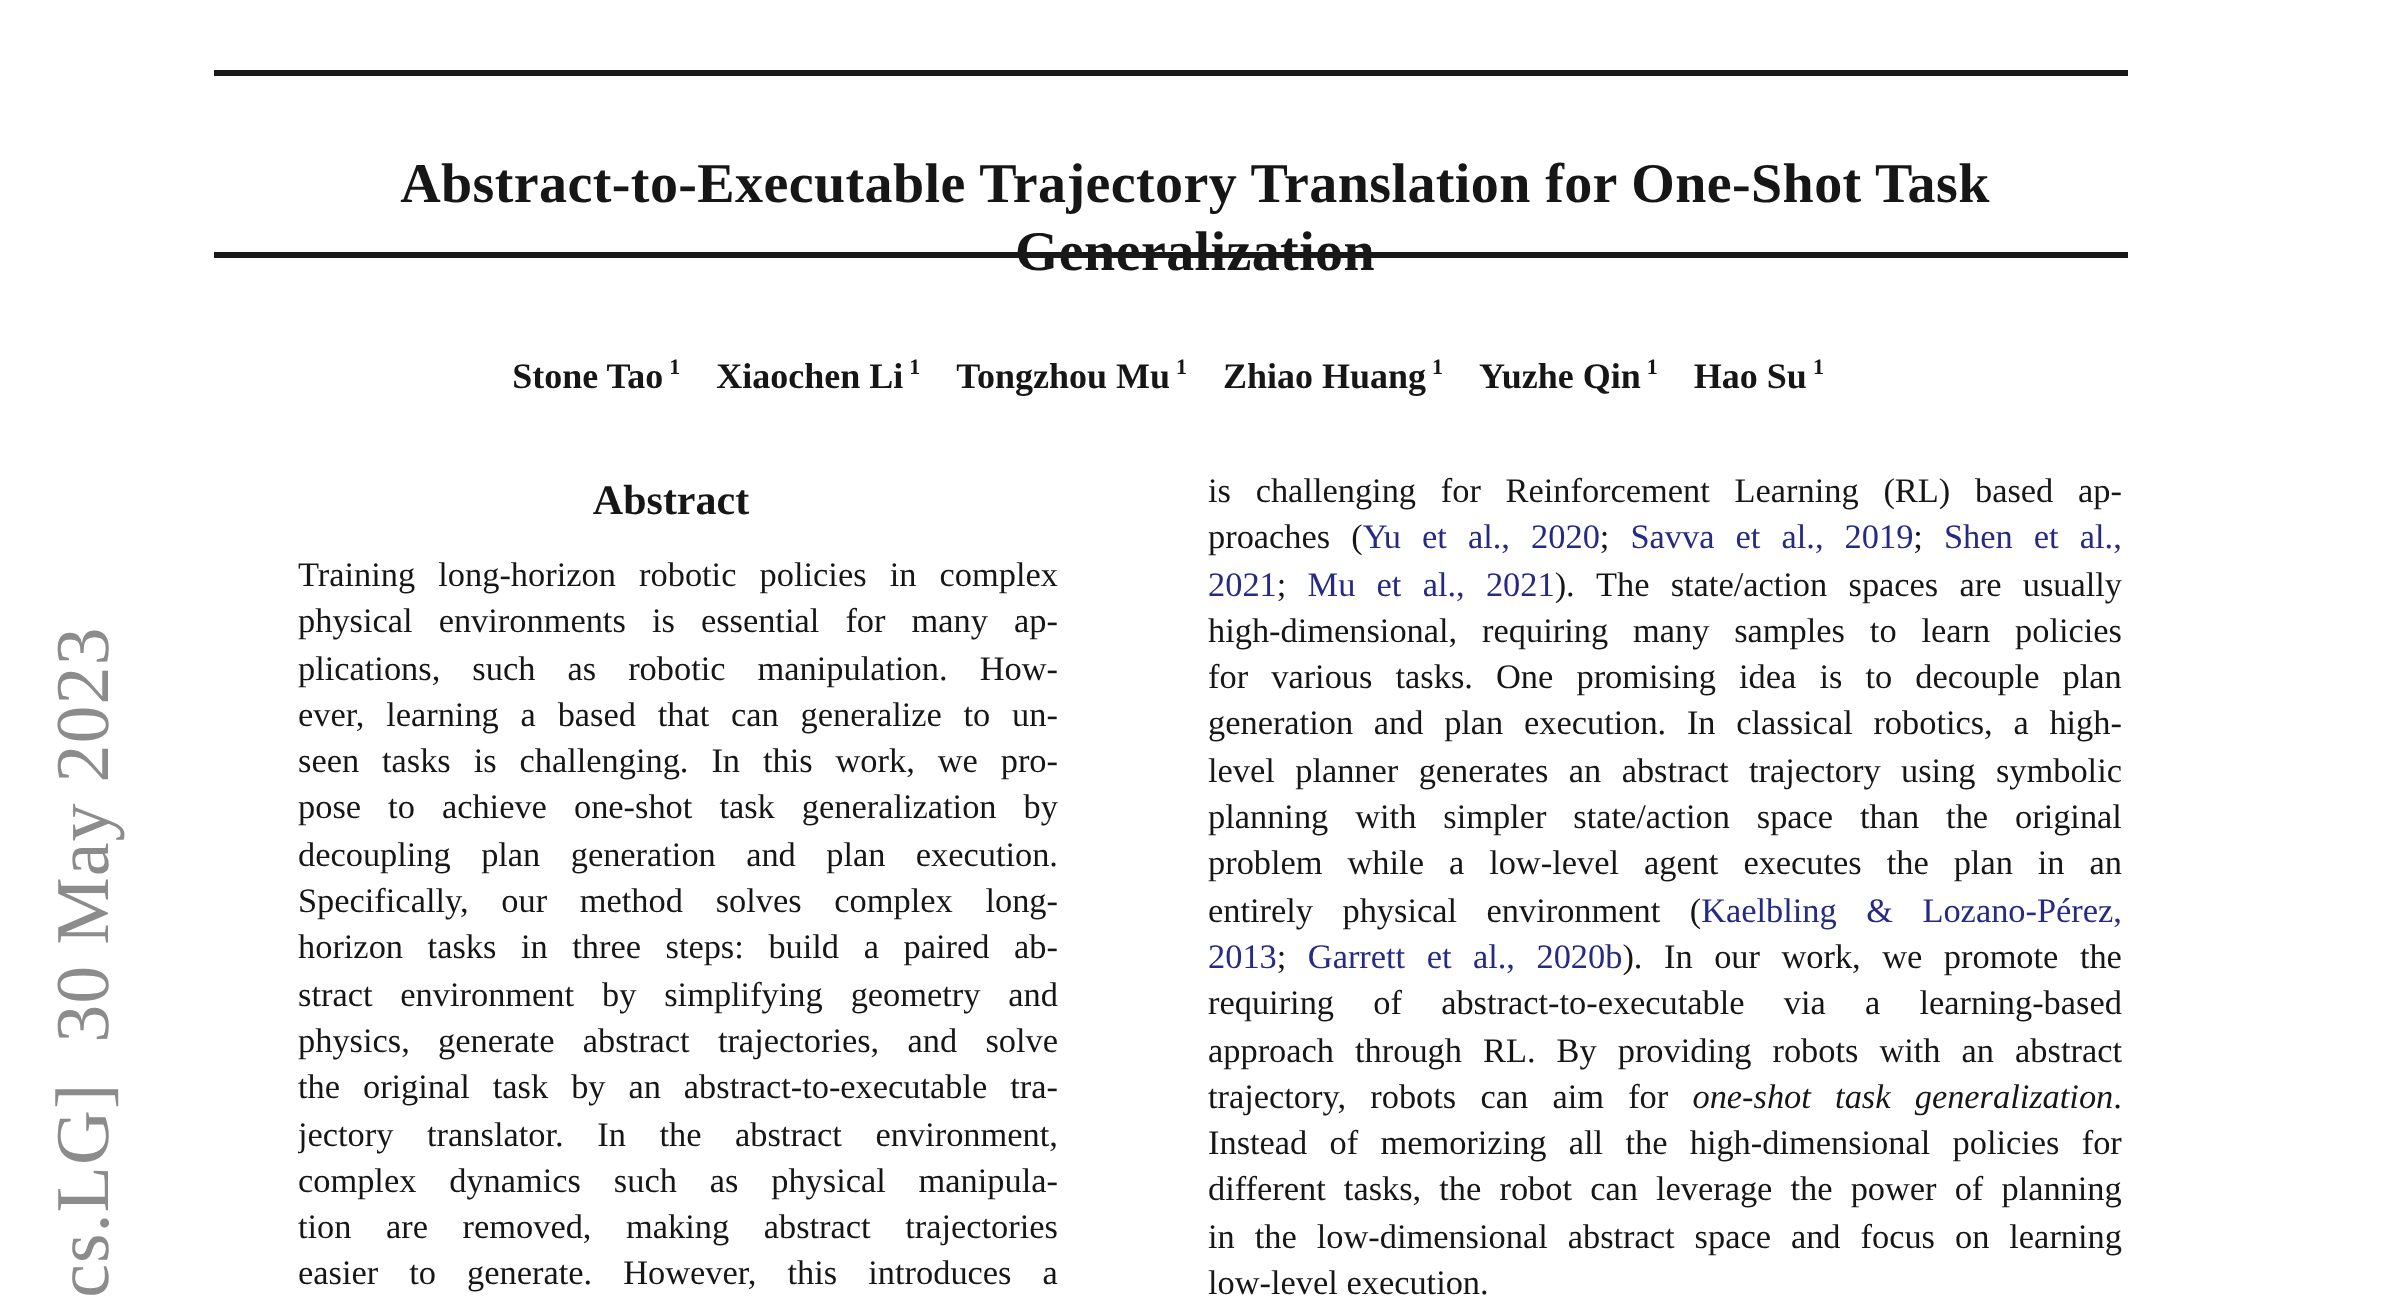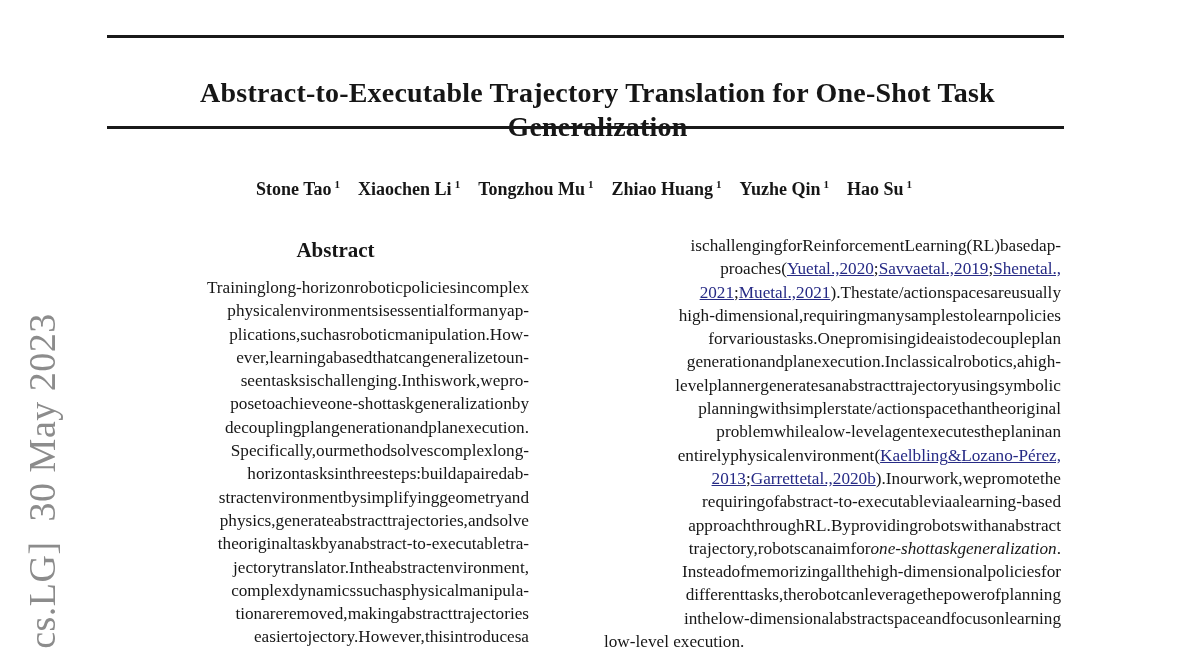--- a/index.html
+++ b/index.html
@@ -20,27 +20,27 @@
   }
   .author{margin:0 9px;white-space:pre;}
   .author sup{font-size:11px;font-weight:bold;margin-left:3px;}
   .abs-head{
     position:absolute;left:107px;top:237px;width:457px;text-align:center;
     font-weight:bold;font-size:21px;line-height:26px;
   }
   .abs-body{position:absolute;left:149px;top:276px;width:380px;font-size:17.2px;font-family:Liberation Serif, serif;}
   .intro-col{position:absolute;left:604px;top:234px;width:457px;font-size:17.2px;}
   .line{
-    display:flex;justify-content:flex-end;flex-wrap:nowrap;
+    display:flex;justify-content:space-between;flex-wrap:nowrap;
     height:23.3px;line-height:23.3px;overflow:hidden;
   }
   .line.last{justify-content:flex-start;}
   .line.last .tok{margin-right:4.3px;}
   .tok{white-space:pre;}
-  .cite{color:var(--cite,#262a85);text-decoration:underline;}
+  .cite{color:var(--cite,#262a85);}
   .i{font-style:italic;}
   .watermark{
     position:absolute;left:20px;top:662px;transform:rotate(-90deg);
     transform-origin:0 0;font-size:38px;line-height:44px;
     color:var(--wmk,#8c8c8c);white-space:pre;letter-spacing:0.5px;
   }
 </style>
 </head>
 <body>
 
@@ -187,21 +187,21 @@
         <span class="tok"><span class="plain">tion</span></span>
         <span class="tok"><span class="plain">are</span></span>
         <span class="tok"><span class="plain">removed,</span></span>
         <span class="tok"><span class="plain">making</span></span>
         <span class="tok"><span class="plain">abstract</span></span>
         <span class="tok"><span class="plain">trajectories</span></span>
       </div>
       <div class="line">
         <span class="tok"><span class="plain">easier</span></span>
         <span class="tok"><span class="plain">to</span></span>
-        <span class="tok"><span class="plain">jectory.</span></span>
+        <span class="tok"><span class="plain">generate.</span></span>
         <span class="tok"><span class="plain">However,</span></span>
         <span class="tok"><span class="plain">this</span></span>
         <span class="tok"><span class="plain">introduces</span></span>
         <span class="tok"><span class="plain">a</span></span>
       </div>
     </div>
 
   <div class="intro-col">
       <div class="line">
         <span class="tok"><span class="plain">is</span></span>

